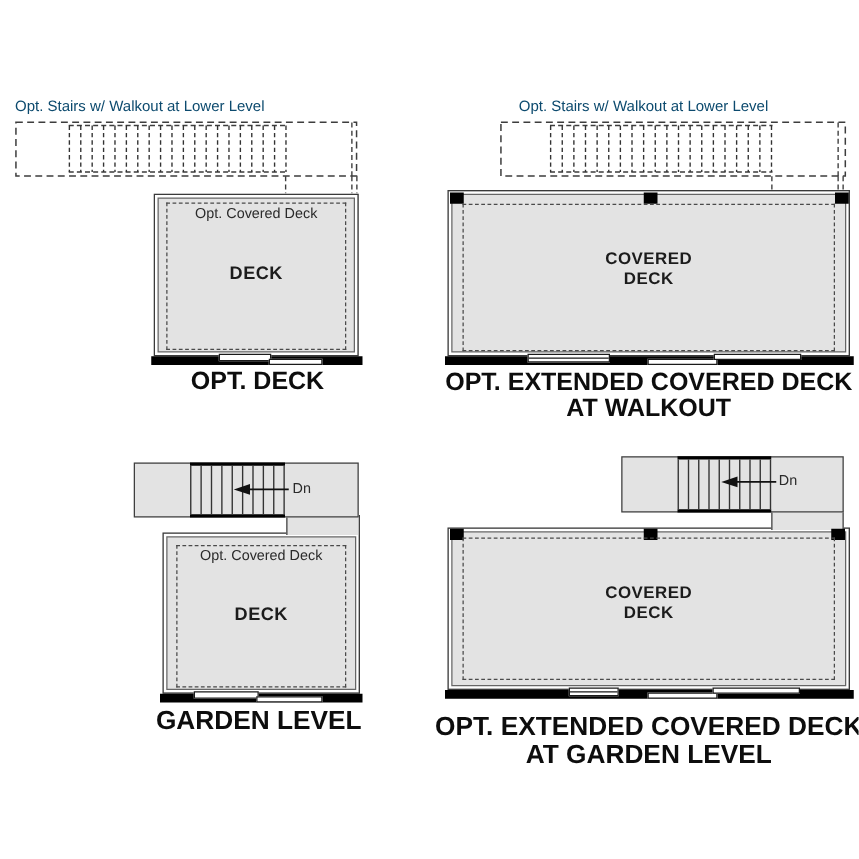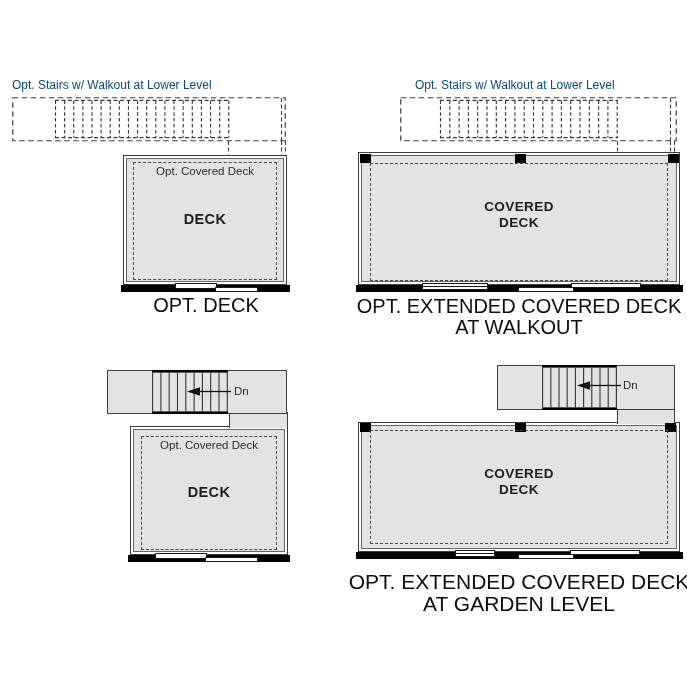--- a/index.html
+++ b/index.html
@@ -6,21 +6,21 @@
   .canvas{position:relative;width:687px;height:687px;background:#fff;overflow:hidden;
           font-family:"Liberation Sans",sans-serif;color:#111;}
   .canvas *{box-sizing:border-box;}
   .deck{position:absolute;background:#e3e3e3;border:1px solid #3a3a3a;
         box-shadow:inset 0 0 0 2px #ffffff, inset 0 0 0 3px #666666;}
   .dash-rect{position:absolute;border:1px dashed #4a4a4a;}
   .stairs-note{position:absolute;font-size:12px;color:#0c4a6e;text-align:left;white-space:nowrap;}
   .tiny-label{position:absolute;font-size:11.5px;color:#2b2b2b;white-space:nowrap;}
   .tiny-center{text-align:center;}
   .room-label{position:absolute;font-weight:bold;color:#1c1c1c;text-align:center;letter-spacing:.4px;}
-  .plan-title{position:absolute;font-weight:normal;color:#0d0d0d;text-align:center;}
+  .plan-title{position:absolute;font-weight:bold;color:#0d0d0d;text-align:center;}
   .wall{position:absolute;background:#000;}
   .door{position:absolute;background:#fff;border:1px solid #1a1a1a;}
   .window{position:absolute;background:#fff;border:1px solid #1a1a1a;}
   .window .mullion{position:absolute;left:0;right:0;top:45%;height:1px;background:#1a1a1a;}
   .post{position:absolute;background:#000;}
   .stair-block{position:absolute;background:#e3e3e3;border:1px solid #3f3f3f;}
   .column{position:absolute;background:#e3e3e3;border-left:1px solid #3f3f3f;border-right:1px solid #3f3f3f;}
   svg{position:absolute;overflow:visible;}
 </style>
 </head>
@@ -152,20 +152,21 @@
 
   <div class="dash-rect" style="left:141px;top:436px;width:136px;height:114px;"></div>
   <div class="tiny-label tiny-center" style="left:130px;top:439px;width:158px;">Opt. Covered Deck</div>
   <div class="room-label" style="left:130px;top:484px;width:158px;font-size:14.5px;">DECK</div>
 
   <div class="wall" style="left:128px;top:554.5px;width:162px;height:7.5px;"></div>
   <div class="door" style="left:155px;top:553px;width:52px;height:5.5px;"></div>
   <div class="door" style="left:205px;top:557px;width:53px;height:5px;"></div>
 
   <div class="plan-title" style="left:82px;top:566px;width:250px;font-size:21px;line-height:22px;">
+    <div>GARDEN LEVEL</div>
   </div>
 
   <div class="deck" style="left:358px;top:422px;width:322px;height:130px;"></div>
   <div class="column" style="left:617px;top:408px;width:58px;height:16px;"></div>
   <div class="stair-block" style="left:497px;top:365px;width:178px;height:45px;"></div>
 
   <svg style="left:542px;top:365px;" width="75" height="45">
     <rect x="0" y="0" width="75" height="2.6" fill="#000"></rect>
     <rect x="0" y="42.4" width="75" height="2.6" fill="#000"></rect>
   <line x1="0.60" x2="0.60" y1="2.6" y2="42.4" stroke="#333" stroke-width="1.1"></line>

